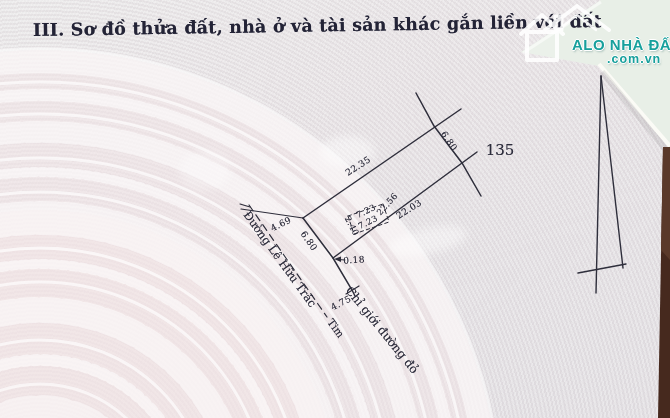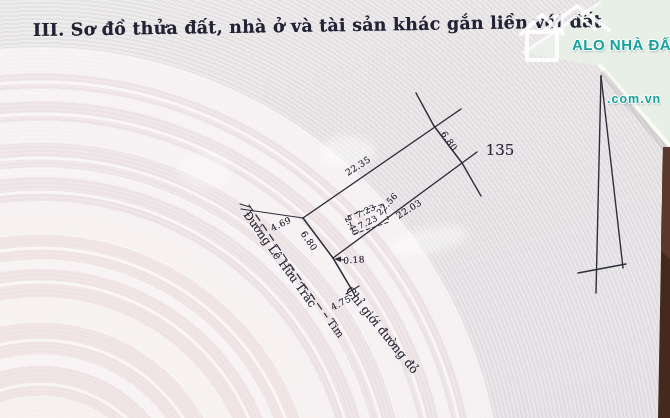--- a/index.html
+++ b/index.html
@@ -28,21 +28,20 @@
   .logo{position:absolute; z-index:4; opacity:.95;}
   .brand{
     left:572px; top:36px; font-family:"Liberation Sans","DejaVu Sans",sans-serif;
     font-weight:700; font-size:15px; letter-spacing:.5px; color:#17a09c;
     text-shadow:-1px 0 #fff,1px 0 #fff,0 -1px #fff,0 1px #fff,1px 2px 2px rgba(0,70,70,.25);
   }
   .site{
     left:607px; top:52px; font-family:"Liberation Sans","DejaVu Sans",sans-serif;
     font-weight:700; font-size:12.5px; letter-spacing:1px; color:#17a09c;
     text-shadow:-1px 0 #fff,1px 0 #fff,0 -1px #fff,0 1px #fff,1px 2px 2px rgba(0,70,70,.25);
-    margin-top:40px;
   }
 </style>
 </head>
 <body>
 
 <div class="page">
 
   <svg class="art" width="670" height="418" viewBox="0 0 670 418">
     <defs>
       <filter id="soft" x="-60%" y="-60%" width="220%" height="220%">

